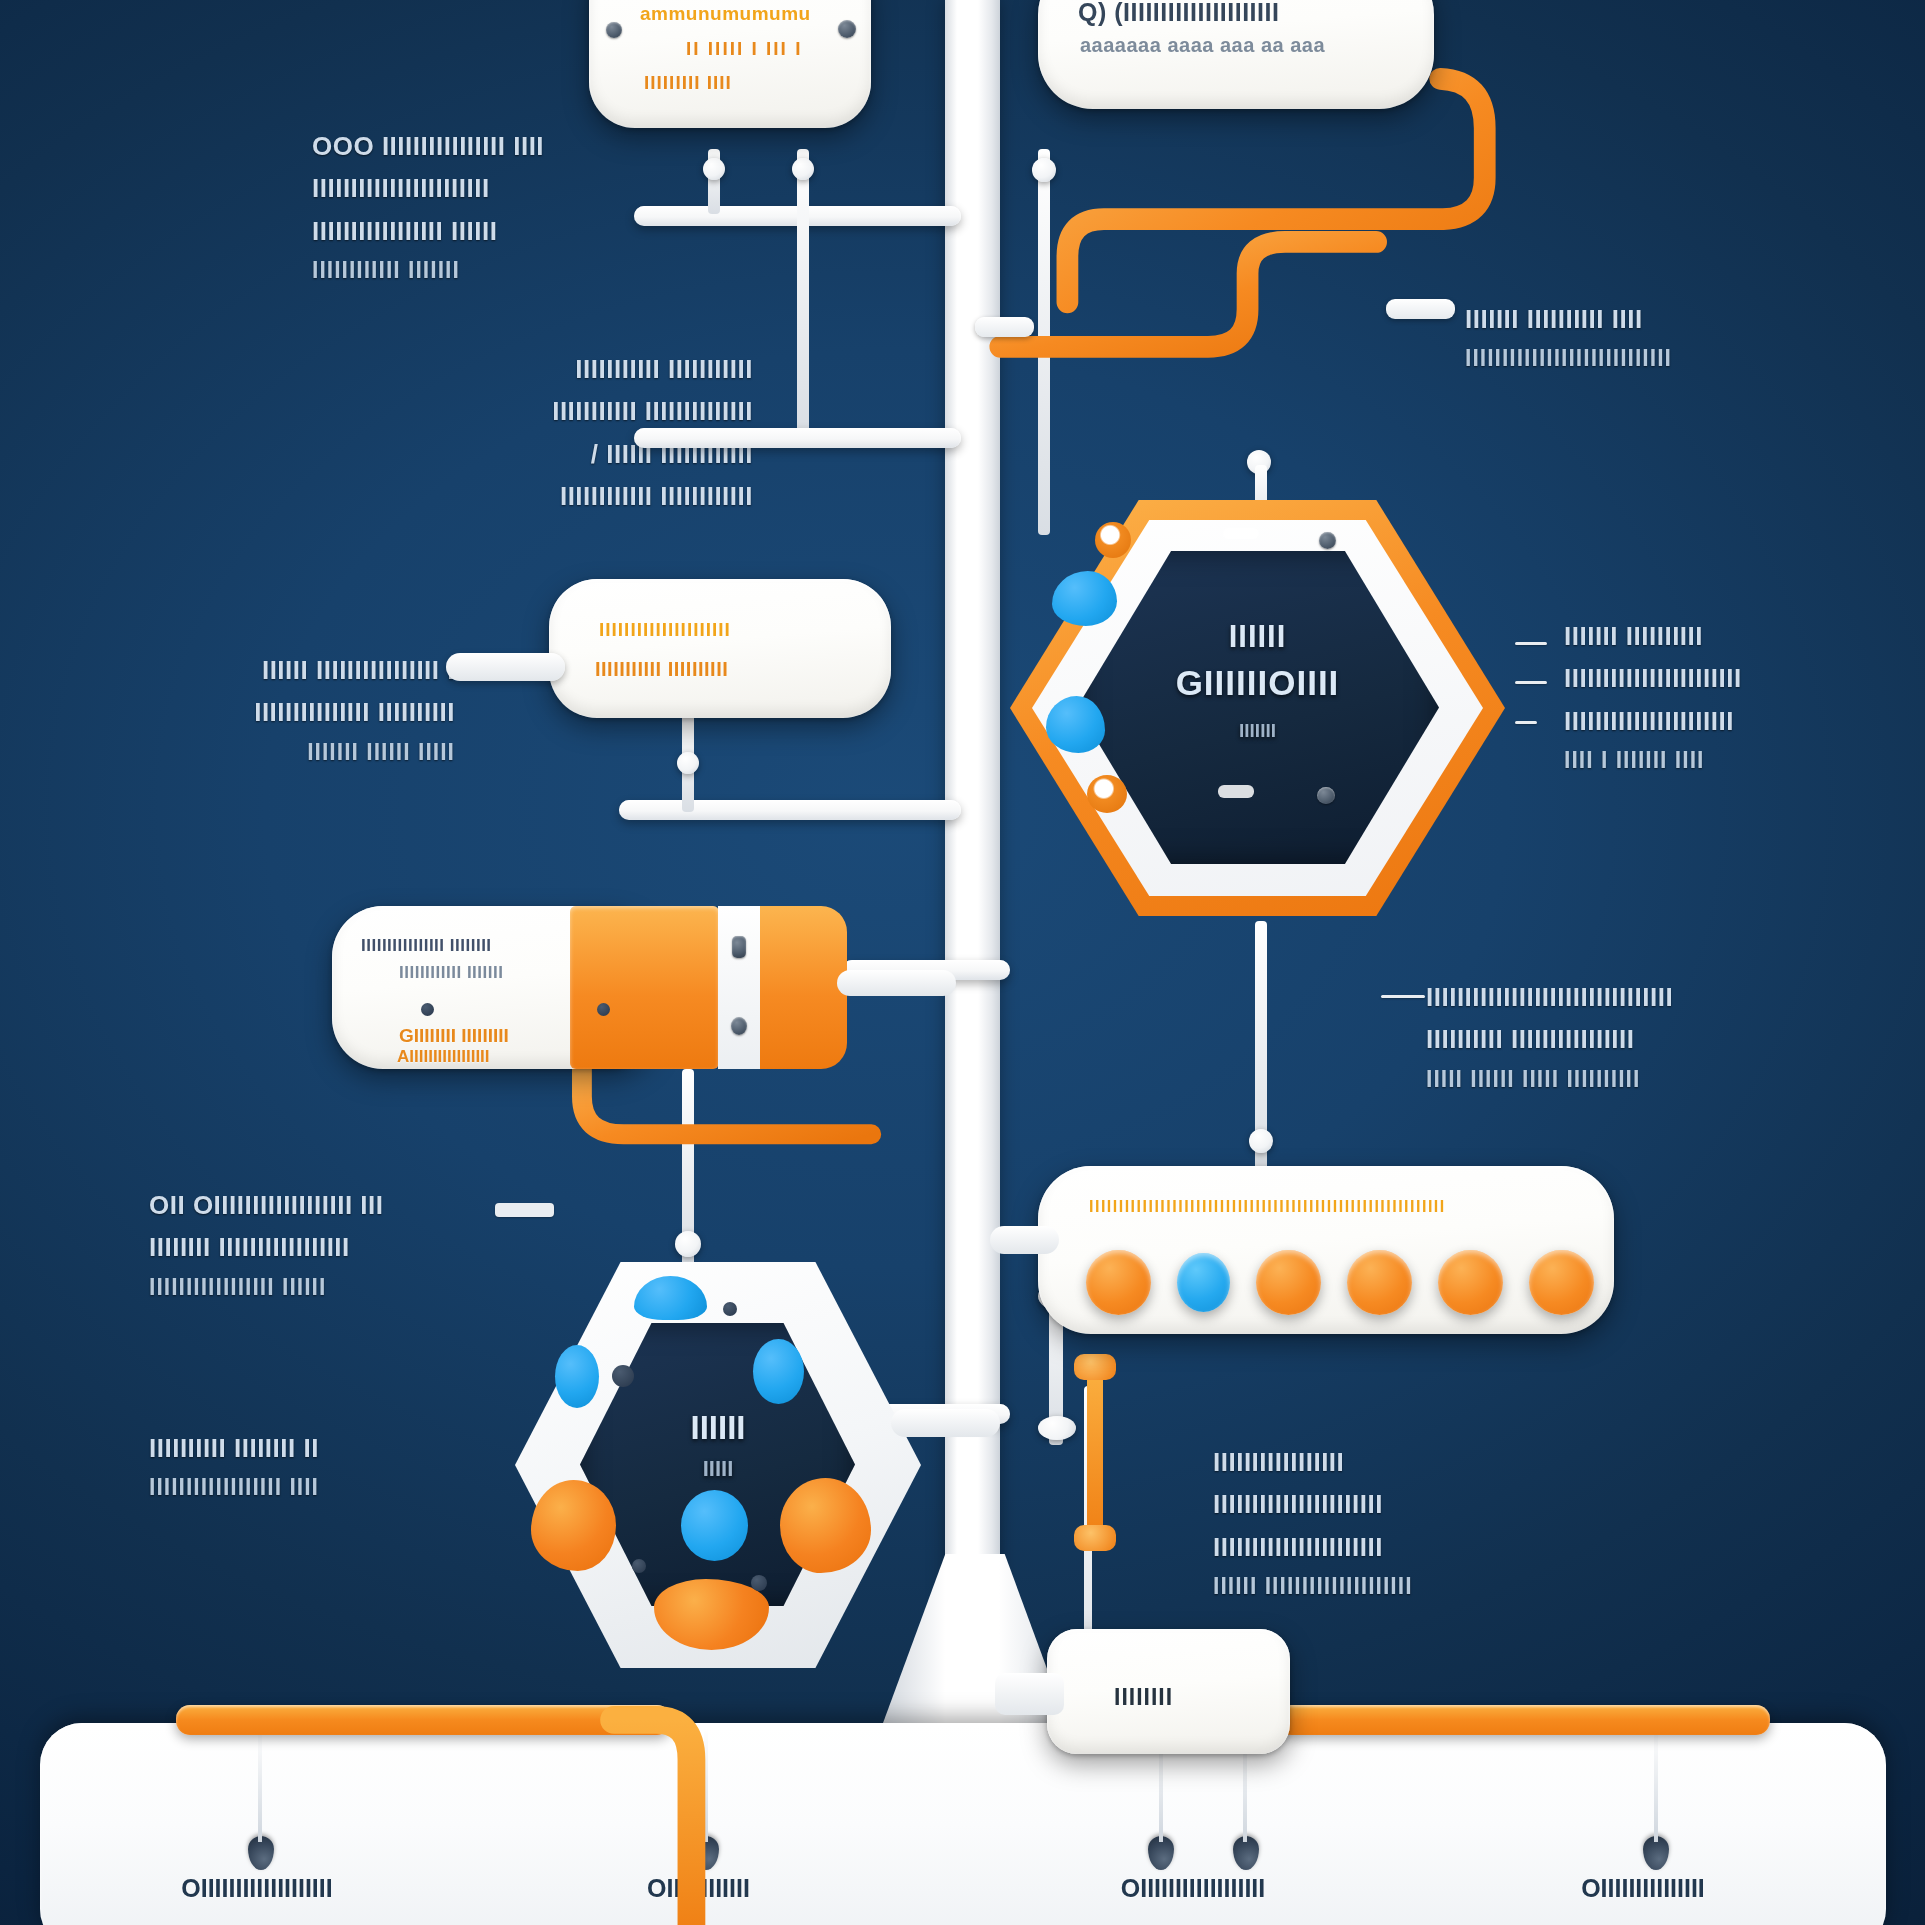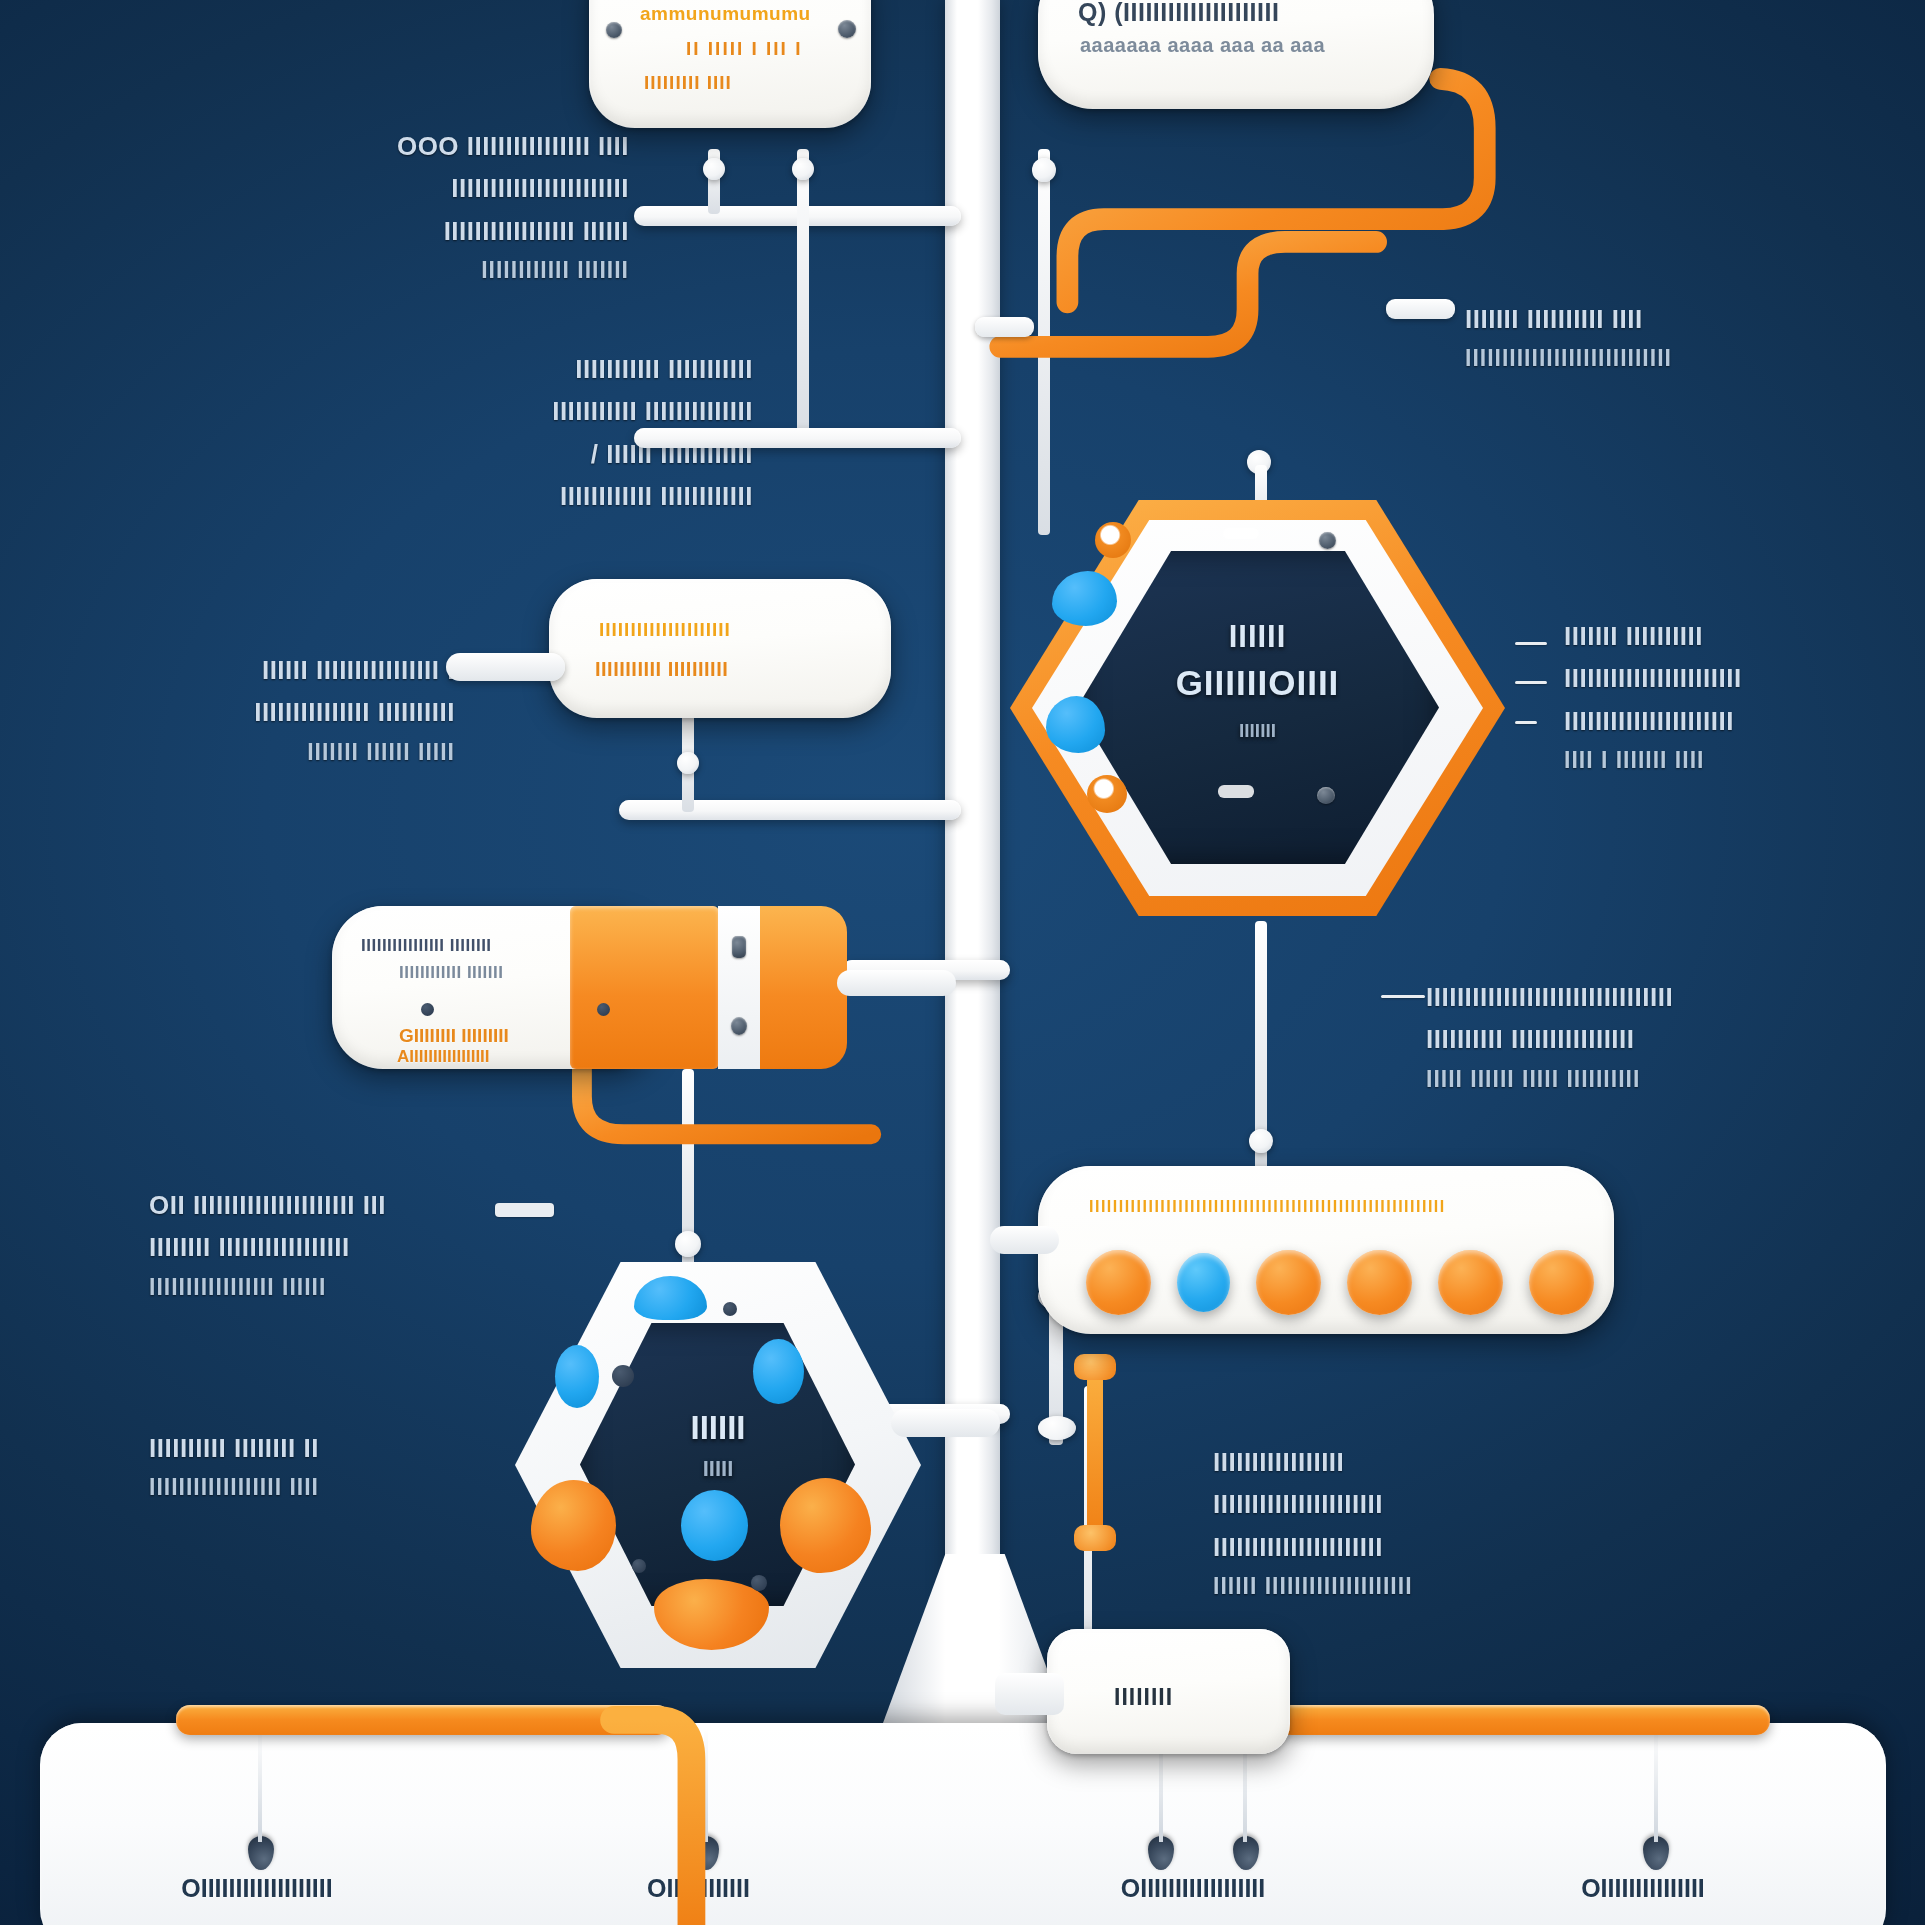--- a/index.html
+++ b/index.html
@@ -125,42 +125,42 @@
   <svg class="abs" style="left:614px;top:1705px;width:139px;height:238px;overflow:visible;" viewBox="0 0 140 240" width="139" height="238">
     <path d="M 0 15 L 42 15 Q 78 15 78 55 L 78 240" stroke="url(#og1)" stroke-width="28" fill="none" stroke-linecap="round"></path>
     <defs>
       <linearGradient id="og1" x1="0" y1="0" x2="0" y2="1">
         <stop offset="0%" stop-color="#fbb040"></stop>
           <stop offset="100%" stop-color="#ef7d12"></stop>
       </linearGradient>
     </defs>
   </svg>
 
-  <div class="abs annot" style="left:312px;top:124px;text-align:right;width:317px;">
+  <div class="abs annot" style="left:312px;top:124px;text-align:left;width:317px;">
     <div class="ptext med">OOO IIIIIIIIIIIIIIII IIII</div>
     <div class="ptext med">IIIIIIIIIIIIIIIIIIIIIII</div>
     <div class="ptext med">IIIIIIIIIIIIIIIII IIIIII</div>
     <div class="ptext small">IIIIIIIIIIII IIIIIII</div>
   </div>
 
   <div class="abs annot" style="left:416px;top:347px;text-align:right;width:337px;">
     <div class="ptext med">IIIIIIIIIII IIIIIIIIIII</div>
     <div class="ptext med">IIIIIIIIIII IIIIIIIIIIIIII</div>
     <div class="ptext med">/ IIIIII IIIIIIIIIIII</div>
     <div class="ptext med">IIIIIIIIIIII IIIIIIIIIIII</div>
   </div>
 
   <div class="abs annot" style="left:69px;top:648px;text-align:right;width:386px;">
     <div class="ptext med">IIIIII IIIIIIIIIIIIIIII I</div>
     <div class="ptext med">IIIIIIIIIIIIIII IIIIIIIIII</div>
     <div class="ptext small">IIIIIII IIIIII IIIII</div>
   </div>
 
   <div class="abs annot" style="left:149px;top:1183px;width:416px;">
-    <div class="ptext med">OII IIIIIIIIIIIIIIIIIIIII III</div>
+    <div class="ptext med">OII OIIIIIIIIIIIIIIIIII III</div>
     <div class="ptext med">IIIIIIII IIIIIIIIIIIIIIIII</div>
     <div class="ptext small">IIIIIIIIIIIIIIIII IIIIII</div>
   </div>
   <div class="abs tick" style="left:495px;top:1203px;width:59px;height:14px;border-radius:4px;"></div>
 
   <div class="abs annot" style="left:149px;top:1426px;width:416px;">
     <div class="ptext med">IIIIIIIIII IIIIIIII II</div>
     <div class="ptext small">IIIIIIIIIIIIIIIIII IIII</div>
   </div>
 

